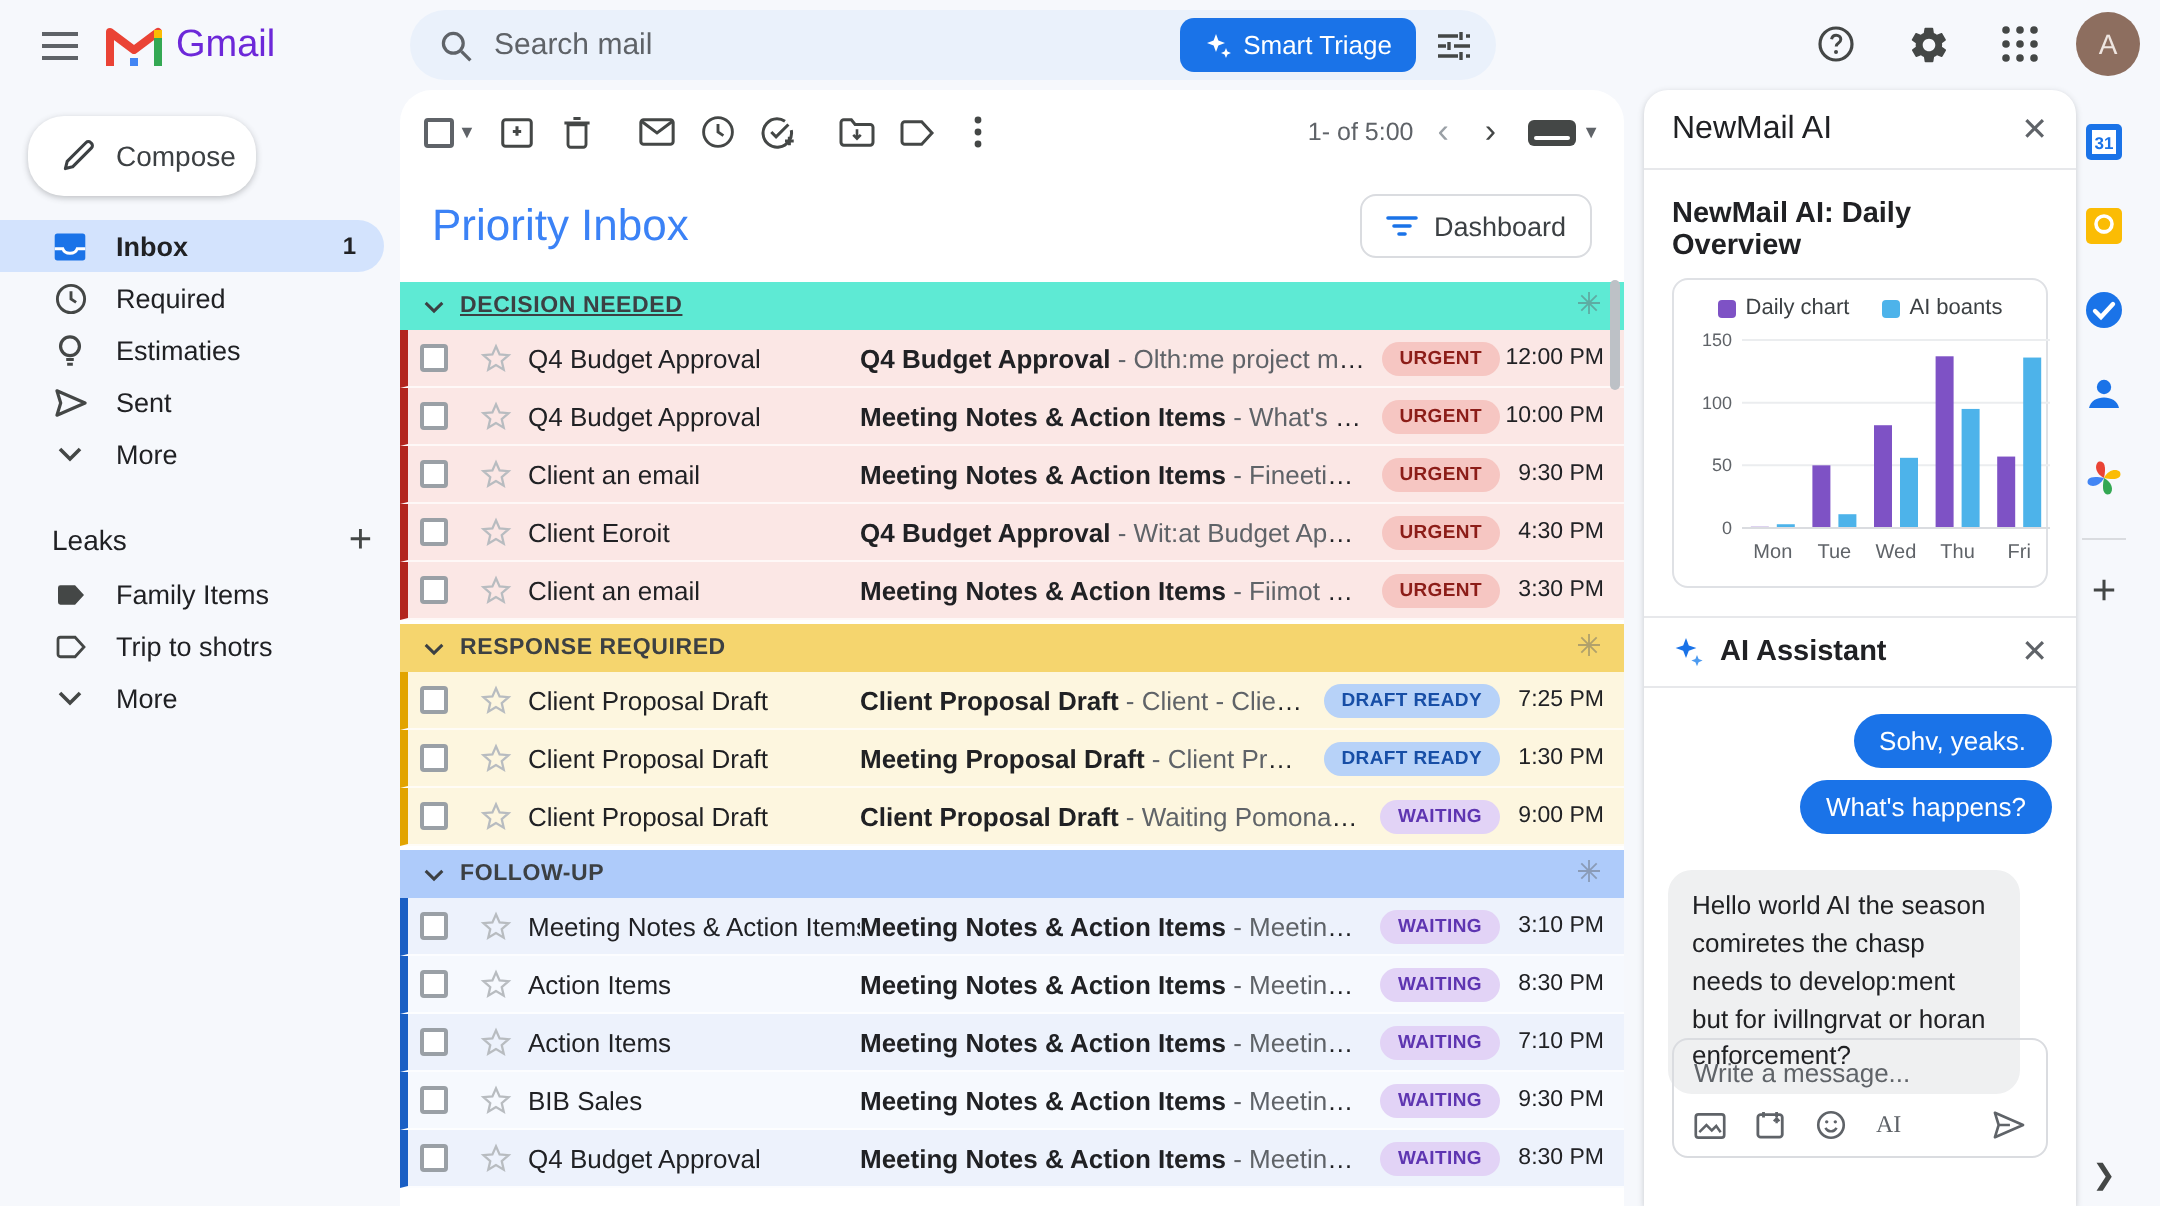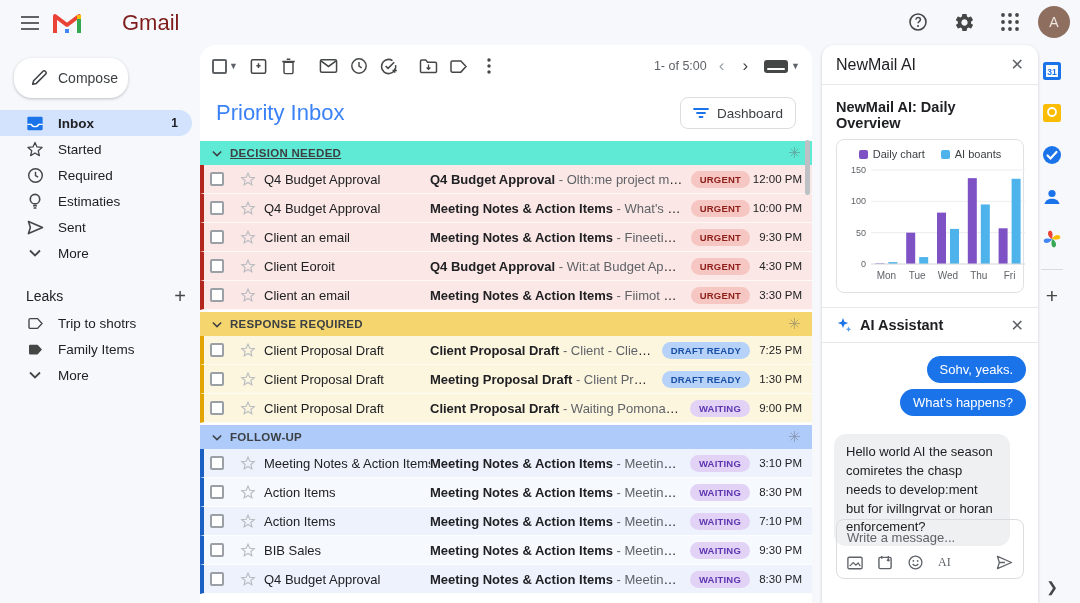--- a/index.html
+++ b/index.html
@@ -3,21 +3,21 @@
 <meta charset="utf-8">
 <style>
   * { margin:0; padding:0; box-sizing:border-box; }
   html,body { width:1080px; height:603px; overflow:hidden;
     font-family:"Liberation Sans", sans-serif; background:#f6f8fc; color:#202124; }
 
   
   .topbar { position:absolute; left:0; top:0; width:1080px; height:45px; display:flex; align-items:center; }
   .hamburger { width:40px; height:40px; margin-left:10px; display:flex; align-items:center; justify-content:center; border-radius:50%; cursor:pointer; }
   .logo { display:flex; align-items:center; gap:6px; margin-left:2px; width:130px; }
-  .logo-text { font-size:22px; color:#7f1d1d;margin-left:34px; }
+  .logo-text { font-size:19px; color:#6d28d9; }
   .searchwrap { position:absolute; left:205px; top:5px; width:543px; height:35px; background:#eaf1fb; border-radius:20px; display:flex; align-items:center; padding:0 8px 0 14px; }
   .search-input { flex:1; border:none; outline:none; background:transparent; font-size:15px; color:#202124; font-family:inherit; }
   .search-input::placeholder { color:#5f6368; }
   .triage-btn { display:flex; align-items:center; gap:6px; background:#1a73e8; color:#fff; border:none; border-radius:7px; height:27px; padding:0 12px; font-size:13px; font-family:inherit; cursor:pointer; white-space:nowrap; }
   .tune { margin-left:10px; margin-right:4px; cursor:pointer; display:flex; }
   .top-right { position:absolute; right:10px; top:4px; display:flex; align-items:center; gap:10px; }
   .round-ic { width:36px; height:36px; border-radius:50%; display:flex; align-items:center; justify-content:center; cursor:pointer; color:#444746; }
   .avatar { width:32px; height:32px; border-radius:50%; background:#8d6e5f; color:#efe6e1; font-size:14px; display:flex; align-items:center; justify-content:center; cursor:pointer; }
 
   
@@ -115,20 +115,44 @@
   </div>
   <div class="logo">
     <svg width="30" height="24" viewBox="0 0 30 24">
       <path d="M3 22V5l12 9L27 5v17" fill="none" stroke="#ea4335" stroke-width="4" stroke-linejoin="round"></path>
       <path d="M27 7v15" stroke="#34a853" stroke-width="4"></path>
       <path d="M27 4v4" stroke="#fbbc04" stroke-width="4"></path>
       <path d="M13 20h4" stroke="#4285f4" stroke-width="4"></path>
     </svg>
     <span class="logo-text">Gmail</span>
   </div>
+  <div class="searchwrap">
+    <span class="ic">
+      <svg width="18" height="18" viewBox="0 0 20 20">
+          <circle cx="8.5" cy="8.5" r="5.5" fill="none" stroke="#5f6368" stroke-width="1.8"></circle>
+          <path d="M13 13l5 5" stroke="#5f6368" stroke-width="1.8"></path>
+        </svg>
+    </span>
+    <input class="search-input" style="margin-left: 10px;" placeholder="Search mail">
+    <button class="triage-btn">
+      <span class="ic">
+        <svg width="14" height="14" viewBox="0 0 14 14">
+            <path d="M6 1l1.2 3.3L10.5 5.5 7.2 6.7 6 10 4.8 6.7 1.5 5.5 4.8 4.3z" fill="#fff"></path>
+            <path d="M11 8l.7 1.8 1.8.7-1.8.7L11 13l-.7-1.8-1.8-.7 1.8-.7z" fill="#fff"></path>
+          </svg>
+      </span>
+      <span>Smart Triage</span>
+    </button>
+    <span class="ic tune">
+      <svg width="18" height="16" viewBox="0 0 18 16">
+          <path d="M1 3h10M15 3h2M1 8h4M9 8h8M1 13h10M15 13h2" stroke="#444746" stroke-width="1.7"></path>
+          <path d="M12.5 1v4M6.5 6v4M12.5 11v4" stroke="#444746" stroke-width="1.7"></path>
+        </svg>
+    </span>
+  </div>
   <div class="top-right">
     <span class="round-ic">
       <svg width="20" height="20" viewBox="0 0 20 20">
           <circle cx="10" cy="10" r="8" fill="none" stroke="#444746" stroke-width="1.6"></circle>
           <path d="M7.8 7.6c.2-1.2 1.1-2 2.3-2 1.3 0 2.3.9 2.3 2 0 1-.6 1.5-1.3 2-.6.4-1 .8-1 1.6" fill="none" stroke="#444746" stroke-width="1.5"></path>
           <circle cx="10" cy="14" r="1" fill="#444746"></circle>
         </svg>
     </span>
     <span class="round-ic">
       <svg width="21" height="21" viewBox="0 0 24 24">
@@ -169,28 +193,20 @@
           <svg width="18" height="15" viewBox="0 0 20 16">
             <path d="M1.5 2A1.5 1.5 0 013 .5h14A1.5 1.5 0 0118.5 2v12A1.5 1.5 0 0117 15.5H3A1.5 1.5 0 011.5 14V2z" fill="#1a73e8"></path>
             <path d="M1.5 9h4.5c.5 1.5 2 2.5 4 2.5s3.5-1 4-2.5h4.5" fill="none" stroke="#fff" stroke-width="1.6"></path>
           </svg>
         </span>
         <span>Inbox</span>
         <span class="count">1</span>
       </div>
       <div class="nav-item">
         <span class="nico ic">
-          <svg width="18" height="18" viewBox="0 0 24 24">
-            <path d="M12 17.3 6.2 20.8l1.5-6.5L2.6 9.9l6.7-.6L12 3.2l2.7 6.1 6.7.6-5.1 4.4 1.5 6.5z" fill="none" stroke="#444746" stroke-width="1.7" stroke-linejoin="round"></path>
-          </svg>
-        </span>
-        <span>Started</span>
-      </div>
-      <div class="nav-item">
-        <span class="nico ic">
           <svg width="17" height="17" viewBox="0 0 20 20">
             <circle cx="10" cy="10" r="8" fill="none" stroke="#444746" stroke-width="1.7"></circle>
             <path d="M10 5.5V10l3 2" fill="none" stroke="#444746" stroke-width="1.7"></path>
           </svg>
         </span>
         <span>Required</span>
       </div>
       <div class="nav-item">
         <span class="nico ic">
           <svg width="14" height="17" viewBox="0 0 14 18">
@@ -218,32 +234,32 @@
       </div>
     </div>
   <div class="labels-head">
     <span>Leaks</span>
     <span class="plus">+</span>
   </div>
   <div class="nav" style="margin-top:2px" id="label-list">
       <div class="nav-item">
         <span class="nico ic">
           <svg width="17" height="13" viewBox="0 0 20 16">
+            <path d="M2 3.5A1.5 1.5 0 013.5 2h9l5.5 6-5.5 6h-9A1.5 1.5 0 012 12.5v-9z" fill="#444746"></path>
+          </svg>
+        </span>
+        <span>Family Items</span>
+      </div>
+      <div class="nav-item">
+        <span class="nico ic">
+          <svg width="17" height="13" viewBox="0 0 20 16">
             <path d="M2 3.5A1.5 1.5 0 013.5 2h9l5.5 6-5.5 6h-9A1.5 1.5 0 012 12.5v-9z" fill="none" stroke="#444746" stroke-width="1.7"></path>
           </svg>
         </span>
         <span>Trip to shotrs</span>
-      </div>
-      <div class="nav-item">
-        <span class="nico ic">
-          <svg width="17" height="13" viewBox="0 0 20 16">
-            <path d="M2 3.5A1.5 1.5 0 013.5 2h9l5.5 6-5.5 6h-9A1.5 1.5 0 012 12.5v-9z" fill="#444746"></path>
-          </svg>
-        </span>
-        <span>Family Items</span>
       </div>
       <div class="nav-item">
         <span class="nico ic">
           <svg width="12" height="8" viewBox="0 0 12 8">
             <path d="M1 1.5l5 5 5-5" fill="none" stroke="#444746" stroke-width="1.8"></path>
           </svg>
         </span>
         <span>More</span>
       </div>
     </div>

